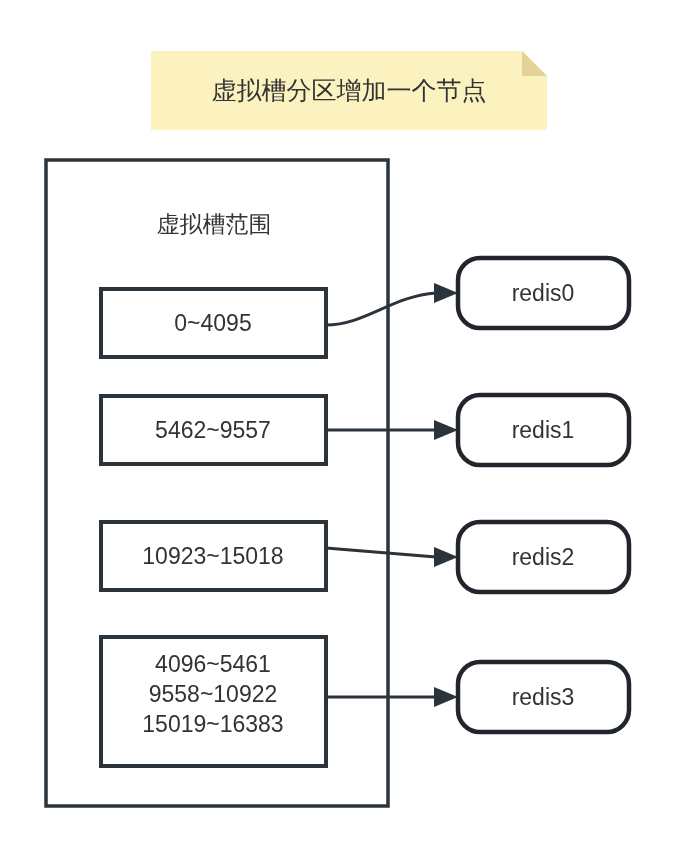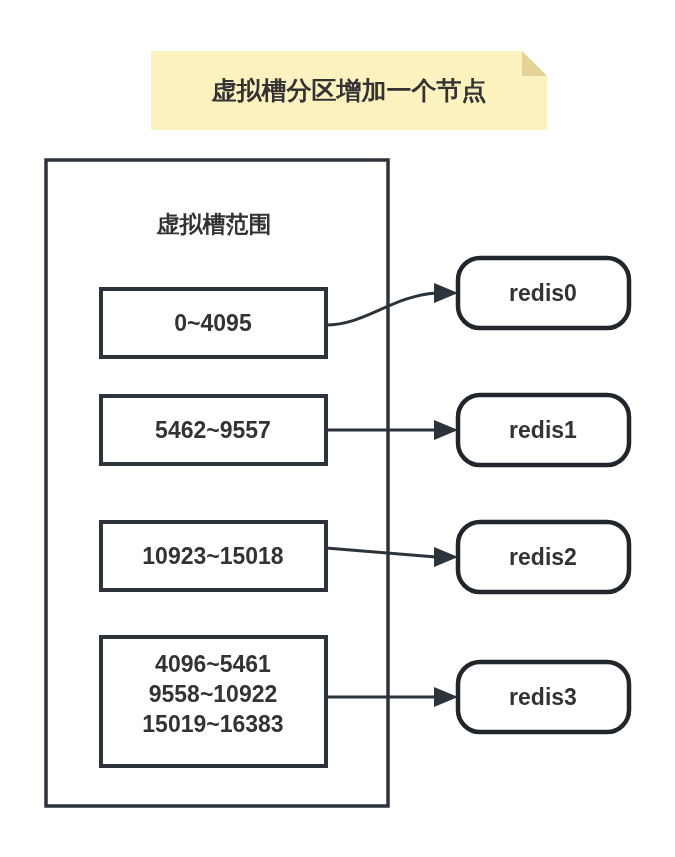--- a/index.html
+++ b/index.html
@@ -11,21 +11,20 @@
     width: 675px;
     height: 857px;
     font-family: "Liberation Sans", "DejaVu Sans", sans-serif;
     overflow: hidden;
     position: relative;
   }
   #diagram-root {
     position: relative;
     width: 675px;
     height: 645px;
-    font-weight: bold;
   }
   svg#diagram-svg {
     position: absolute;
     top: 0;
     left: 0;
     width: 675px;
     height: 857px;
     display: block;
   }
   .banner-text {

